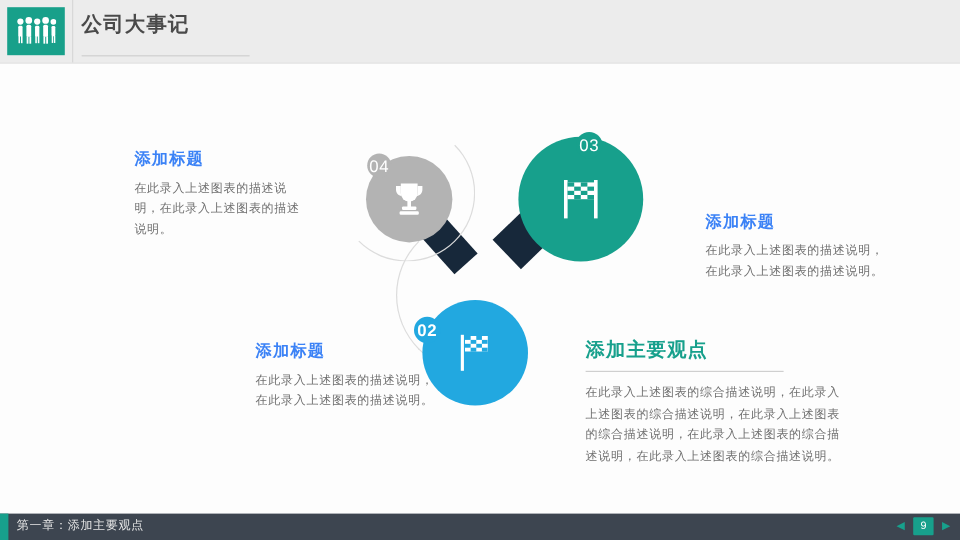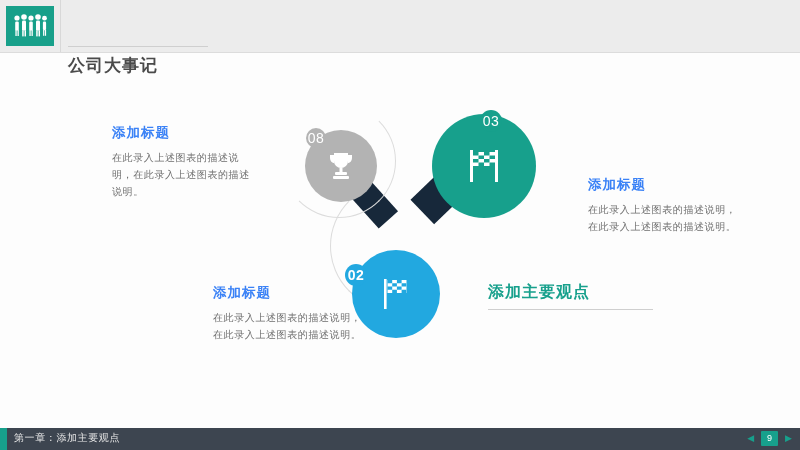--- a/index.html
+++ b/index.html
@@ -9,21 +9,21 @@
     background:#ffffff;
   }
   .slide{position:relative;width:800px;height:450px;background:#fdfdfd;overflow:hidden;}
 
   
   .header{position:absolute;left:0;top:0;width:800px;height:52px;background:#ececec;}
   .header-rule{position:absolute;left:0;top:52px;width:800px;height:1px;background:#dcdcdc;}
   .logo-box{position:absolute;left:6px;top:6px;width:48px;height:40px;background:#18a08a;
             display:flex;align-items:center;justify-content:center;}
   .logo-box svg{display:block;}
-  .title-zh{position:absolute;left:68px;top:9px;font-size:17px;color:#4a4a4a;letter-spacing:1px;font-weight:bold;margin-top:45px;}
+  .title-zh{position:absolute;left:68px;top:9px;font-size:17px;color:#4a4a4a;letter-spacing:1px;font-weight:bold;}
   .title-en{position:absolute;left:68px;top:32px;font-size:8.5px;color:#8d8d8d;letter-spacing:1.6px;font-weight:bold;}
   .title-underline{position:absolute;left:68px;top:46px;width:140px;height:1px;background:#cfcfcf;}
 
   
   .diagram{position:absolute;left:0;top:52px;width:800px;height:368px;}
 
   .connector{position:absolute;background:#17283a;}
 
   .circ{position:absolute;border-radius:50%;display:flex;align-items:center;justify-content:center;}
   .c-gray{background:#b3b3b3;}
@@ -109,21 +109,21 @@
         <g fill="#ffffff">
           <path d="M6 2h14v8a7 7 0 0 1-14 0V2z"></path>
           <path d="M6 4H2v3c0 3 2 5 4.6 5.3L6 10V4z"></path>
           <path d="M20 4h4v3c0 3-2 5-4.6 5.3L20 10V4z"></path>
           <rect x="11.5" y="16.5" width="3" height="5"></rect>
           <rect x="7" y="21" width="12" height="3" rx="1"></rect>
           <rect x="5" y="25" width="16" height="3" rx="1"></rect>
         </g>
       </svg>
     </div>
-    <div class="badge badge-gray" style="left:306px;top:76px;width:20px;height:20px;">08</div>
+    <div class="badge badge-gray" style="left:306px;top:76px;width:20px;height:20px;">04</div>
 
     <div class="circ c-blue" style="left:352px;top:198px;width:88px;height:88px;">
       <svg width="30" height="32" viewBox="0 0 30 32">
         <g fill="#ffffff">
           <rect x="3" y="1" width="2.6" height="30"></rect>
           <path d="M6.5 2h19v13h-19z"></path>
         </g>
         <g fill="#22a8e0">
           <rect x="6.5" y="2" width="4.7" height="3.25"></rect>
           <rect x="15.9" y="2" width="4.7" height="3.25"></rect>
@@ -170,20 +170,21 @@
     </div>
 
     <div class="blk" style="left:588px;top:124px;width:152px;">
       <div class="h">添加标题</div>
       <div class="p">在此录入上述图表的描述说明，在此录入上述图表的描述说明。</div>
     </div>
 
     <div class="blk" style="left:488px;top:230px;width:222px;">
       <div class="h-main">添加主要观点</div>
       <div class="rule-main"></div>
+      <div class="p-main">在此录入上述图表的综合描述说明，在此录入上述图表的综合描述说明，在此录入上述图表的综合描述说明，在此录入上述图表的综合描述说明，在此录入上述图表的综合描述说明。</div>
     </div>
 
   </div>
 
   <div class="footer"></div>
   <div class="footer-accent"></div>
   <div class="footer-text">第一章：添加主要观点</div>
   <div class="footer-nav">
     <span class="nav-arrow">◀</span>
     <span class="page-chip">9</span>

